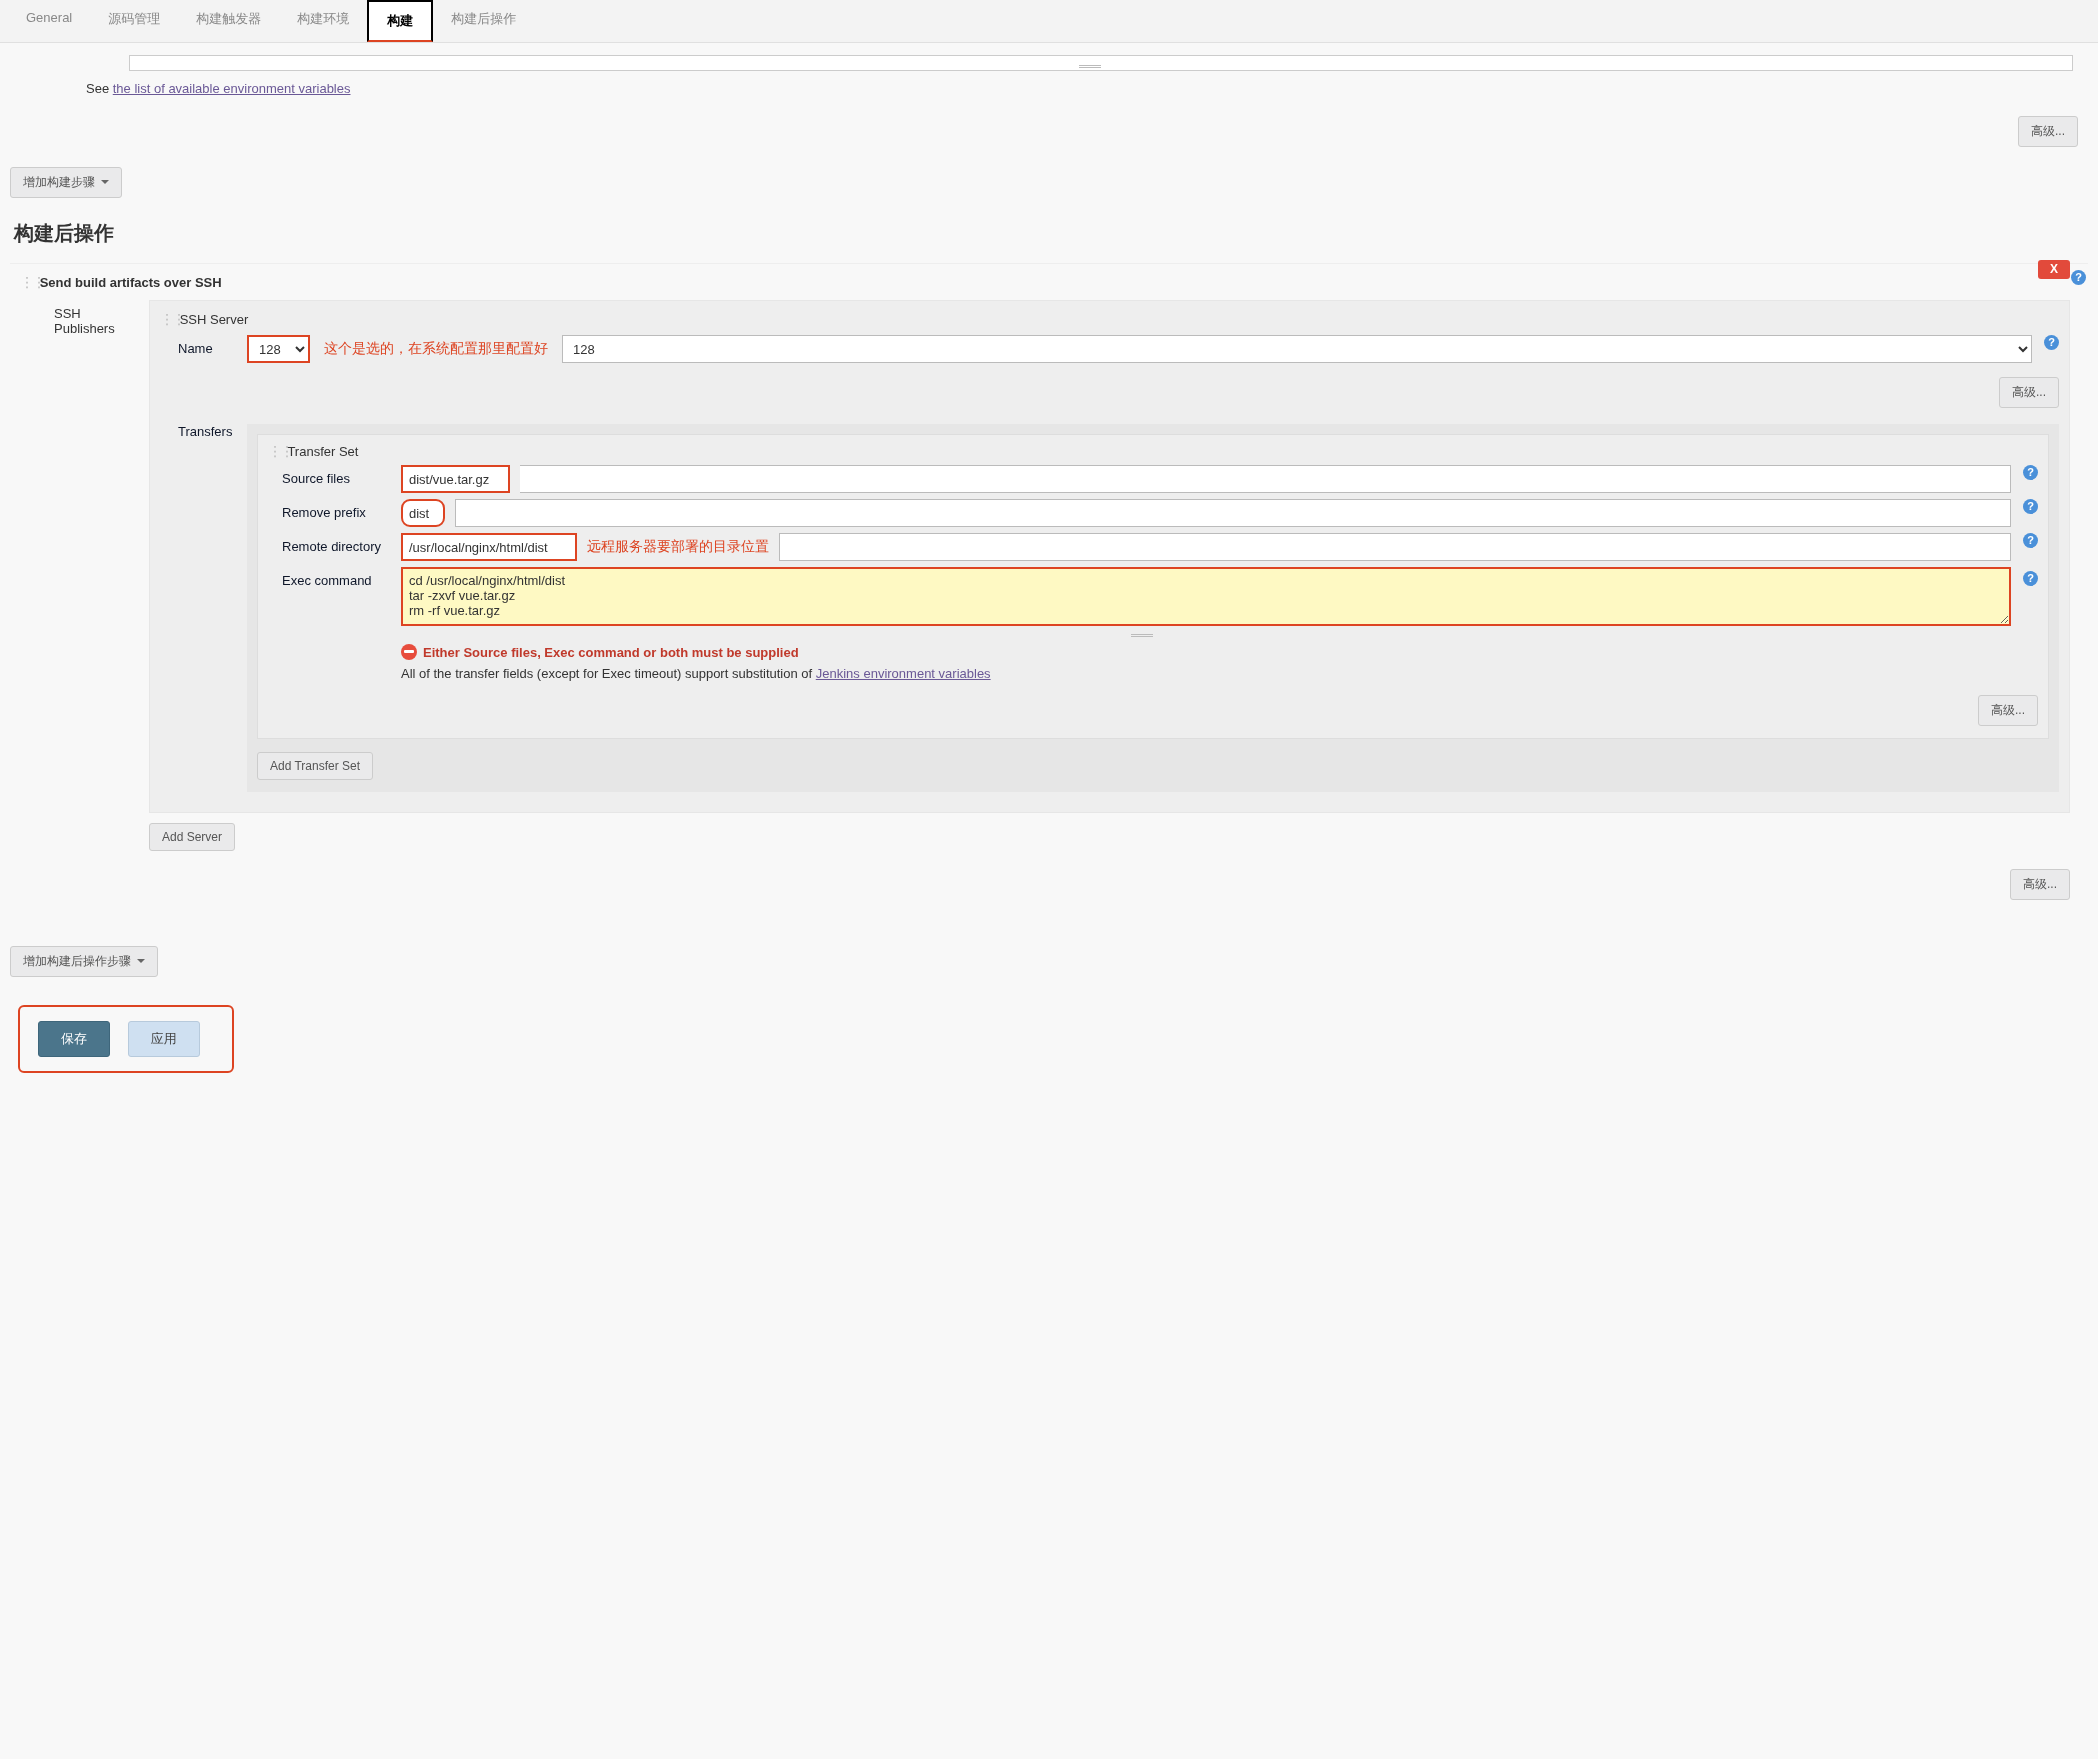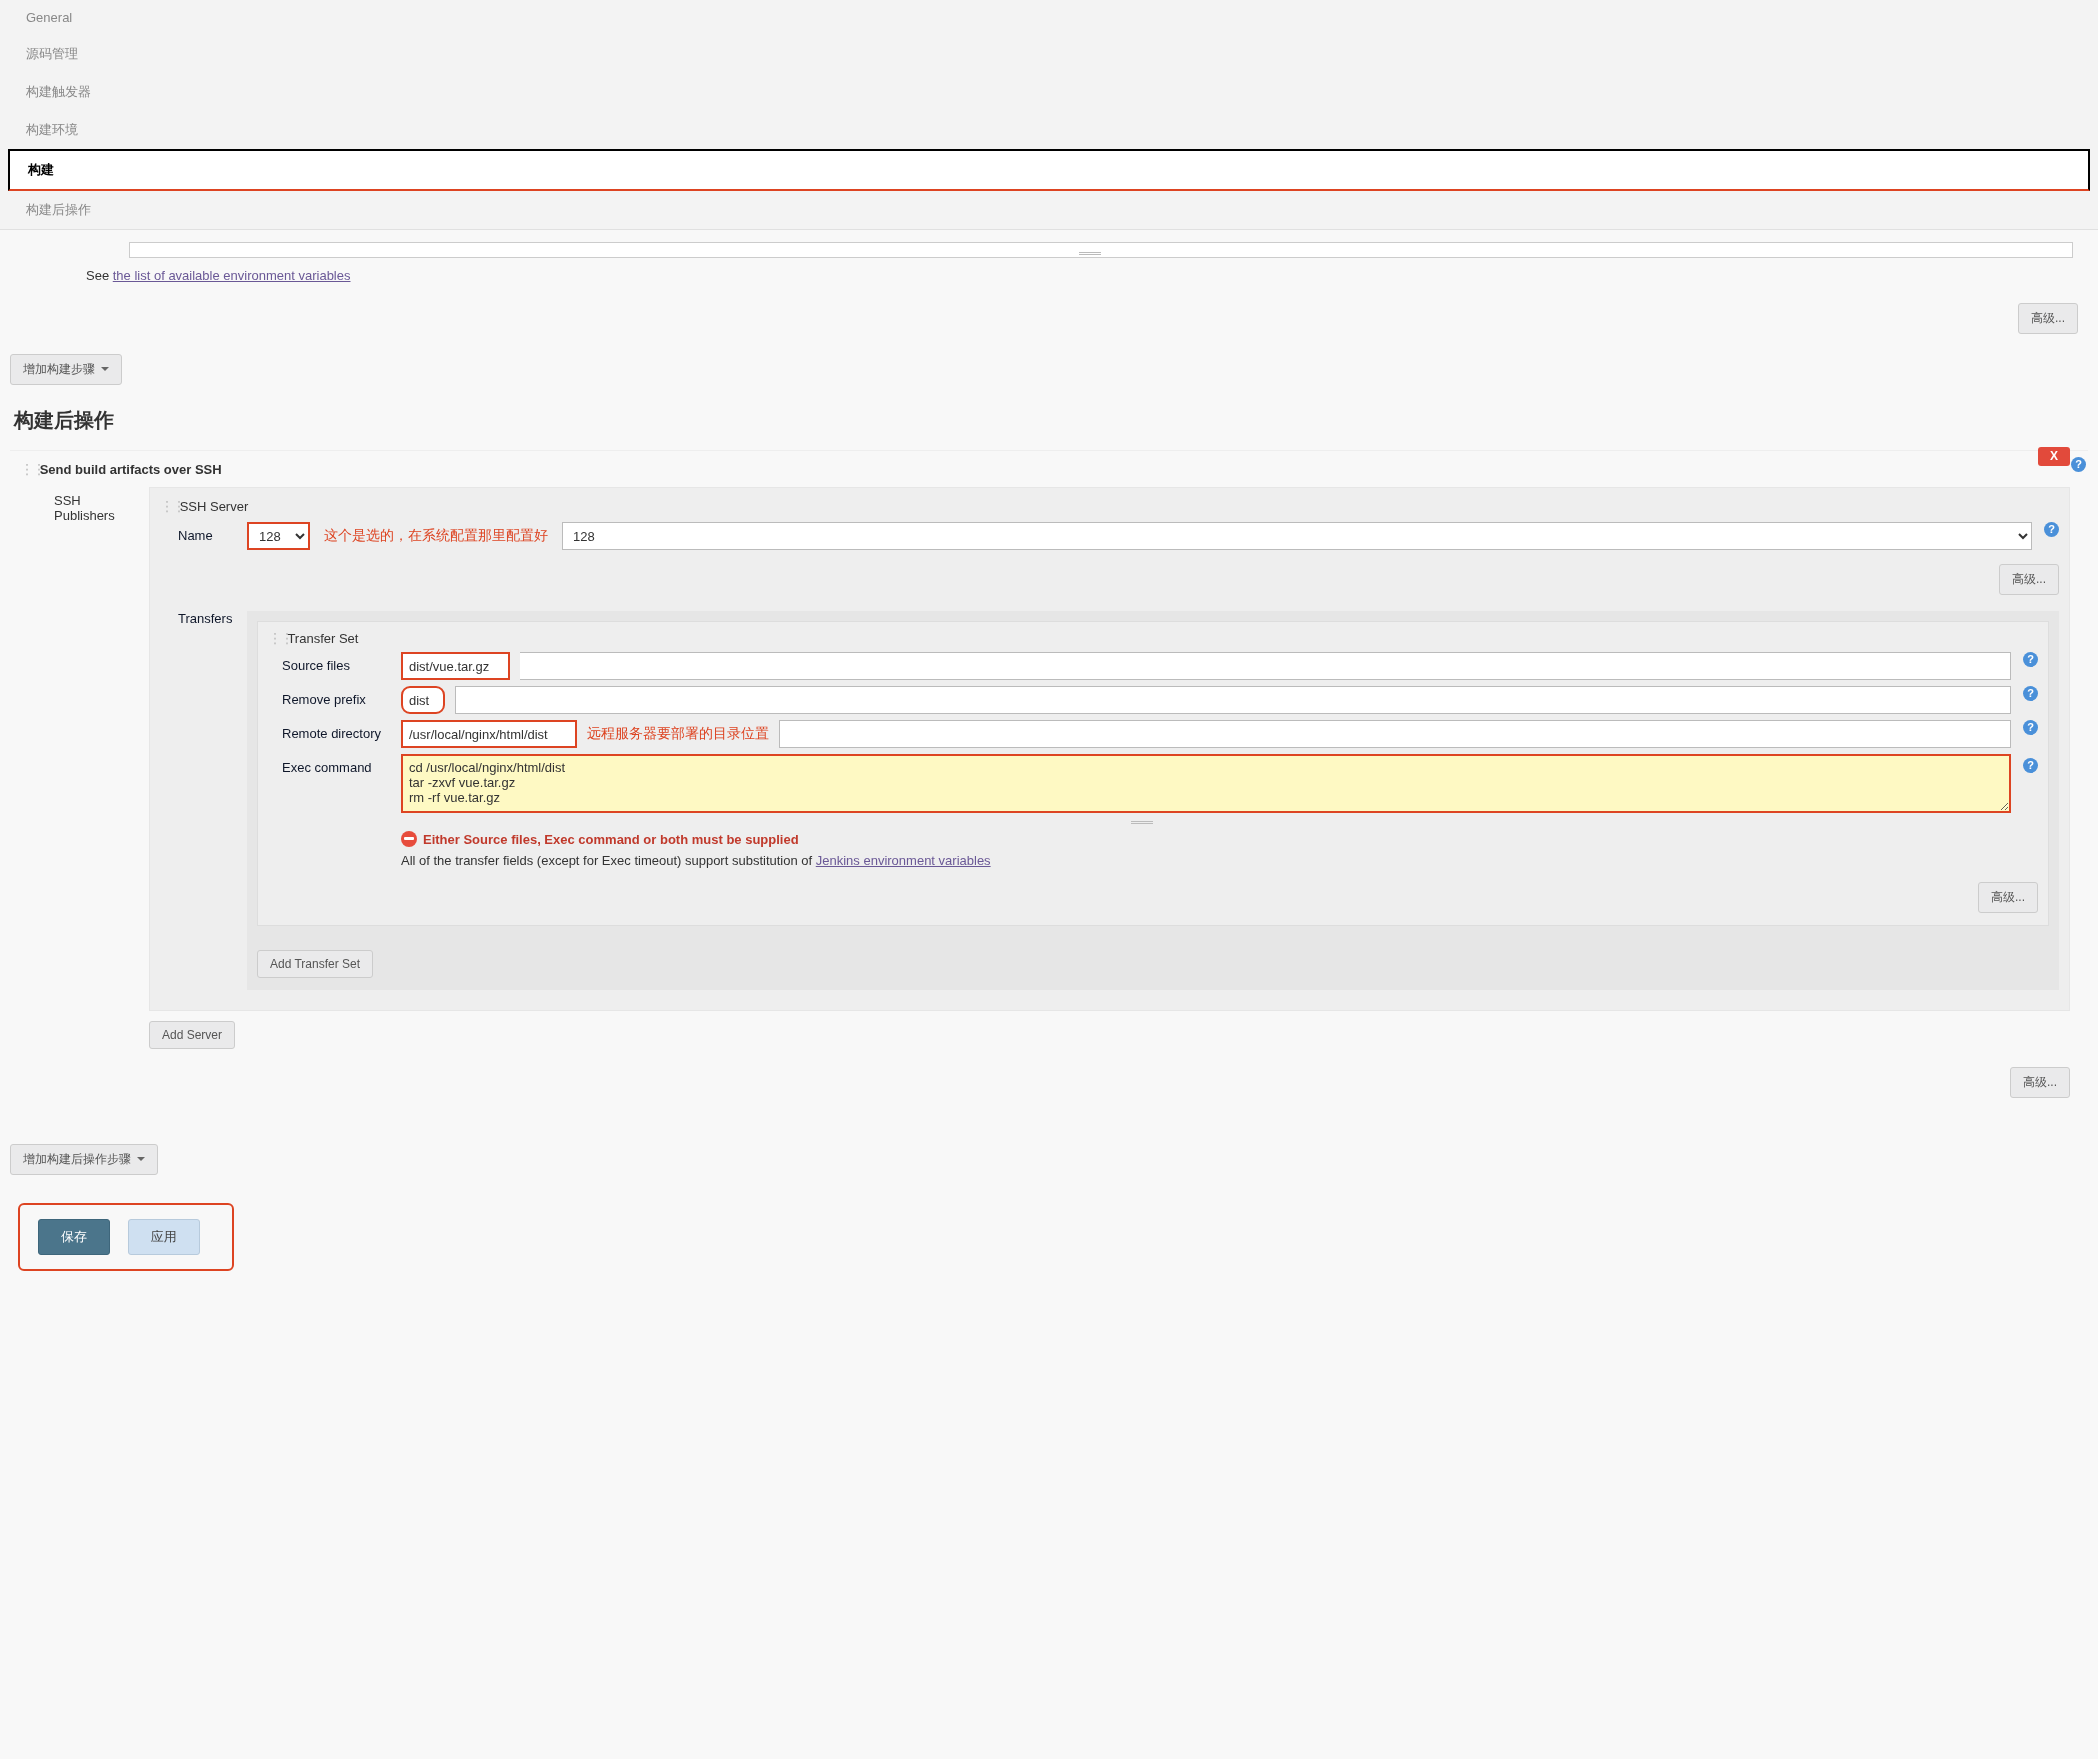--- a/index.html
+++ b/index.html
@@ -1,19 +1,19 @@
 <!DOCTYPE html>
 <html><head>
 <meta charset="utf-8">
 <style>
 * { box-sizing: border-box; margin: 0; padding: 0; }
 body { font-family: Arial, "Microsoft YaHei", sans-serif; font-size: 13px; background: #f8f8f8; color: #333; }
 
 
-.tabs { display: flex; border-bottom: 1px solid #e0e0e0; background: #f3f3f3; padding: 0 8px; flex-direction: column; }
+.tabs { display: flex; border-bottom: 1px solid #e0e0e0; background: #f3f3f3; padding: 0 8px; }
 .tab { padding: 10px 18px; color: #888; cursor: pointer; }
 .tab.active { color: #000000; font-weight: bold; border: 2px solid #000000; background: #fff; border-bottom: 2px solid #d42; }
 
 .page { padding: 2px 10px 20px 10px; }
 
 
 .build-area { padding: 10px 10px 20px 20px; position: relative; }
 .resize-proxy { height: 16px; border: 1px solid #ccc; background: #fff; margin: 0 5px 0 99px; position: relative; }
 .resize-proxy::after { content: ""; position: absolute; bottom: 1px; right: 50%; width: 22px; height: 4px; background: repeating-linear-gradient(#bbb,#bbb 1px,transparent 1px,transparent 2px); }
 .see-line { margin: 10px 0 0 56px; color: #333; }
@@ -205,21 +205,21 @@
                     </div>
                     <div class="note-line">
                       <span>All of the transfer fields (except for Exec timeout) support substitution of </span><a href="#">Jenkins environment variables</a>
                     </div>
                     <div class="inner-advanced">
                       <span class="btn">高级...</span>
                     </div>
                   </div>
                 </div>
 
-                <div style="margin-top:24px">
+                <div style="margin-top:13px">
                   <span class="btn">Add Transfer Set</span>
                 </div>
               </div>
             </div>
           </div>
         </div>
 
         <div style="margin-top:10px">
           <span class="btn">Add Server</span>
         </div>

